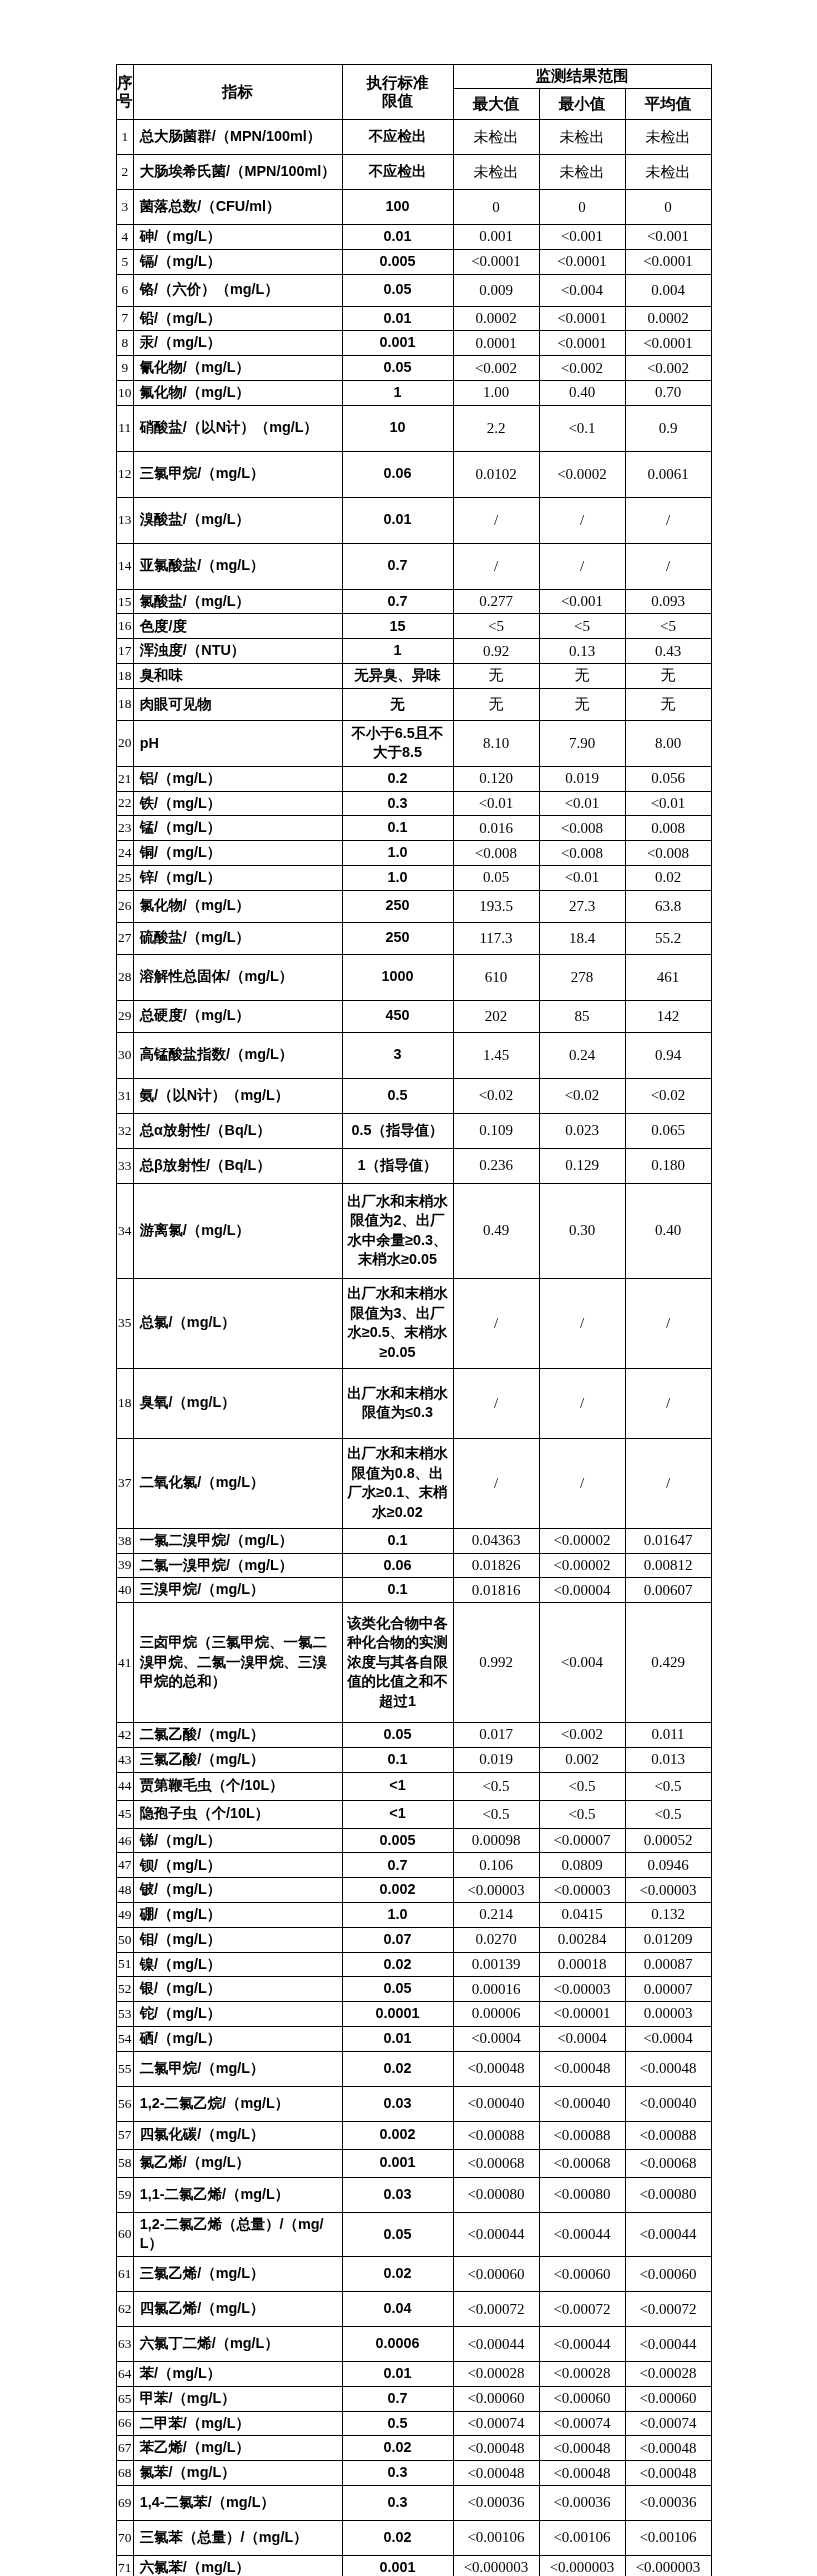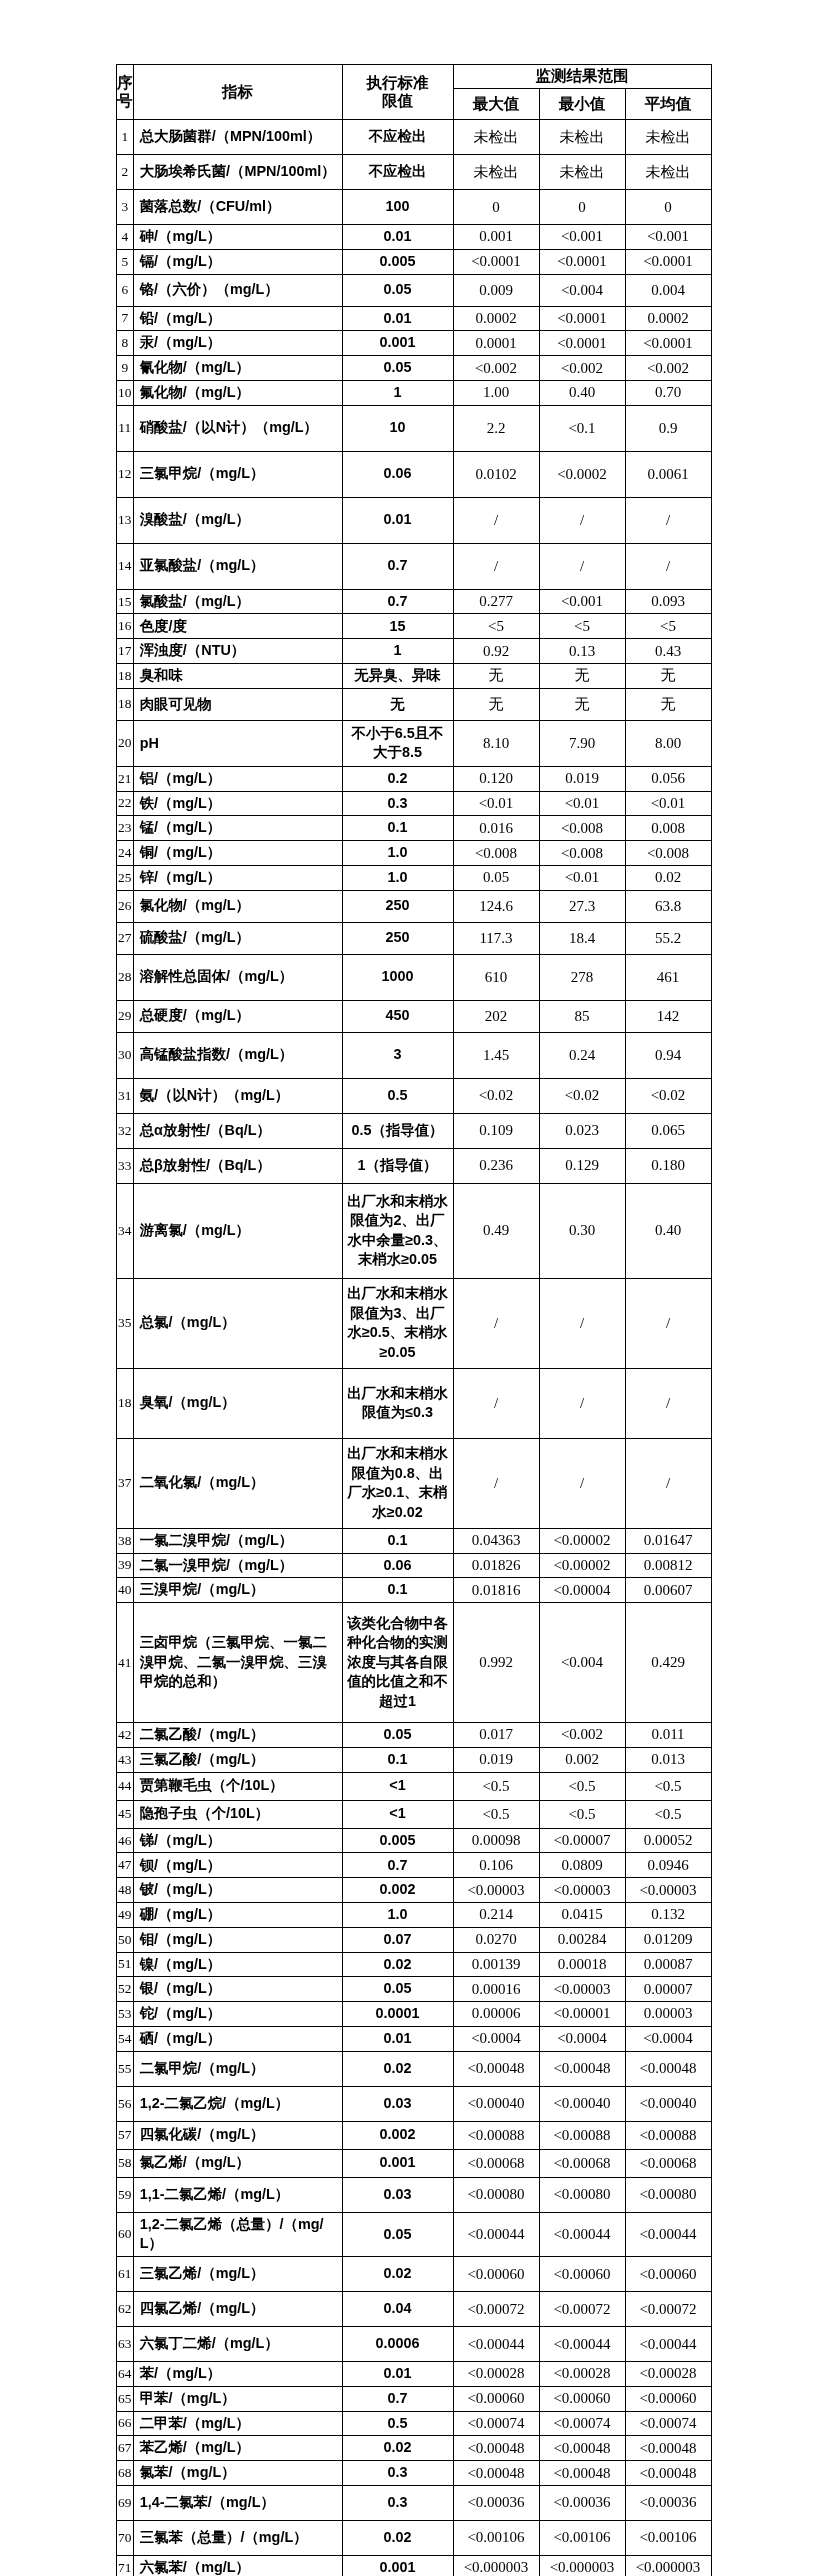--- a/index.html
+++ b/index.html
@@ -289,21 +289,21 @@
     <td class="c-ind">锌/（mg/L）</td>
     <td class="c-lim">1.0</td>
     <td class="c-res">0.05</td>
     <td class="c-res">&lt;0.01</td>
     <td class="c-res">0.02</td>
   </tr>
       <tr style="height: 32px;">
     <td class="c-no">26</td>
     <td class="c-ind">氯化物/（mg/L）</td>
     <td class="c-lim">250</td>
-    <td class="c-res">124.6</td>
+    <td class="c-res">193.5</td>
     <td class="c-res">27.3</td>
     <td class="c-res">63.8</td>
   </tr>
       <tr style="height: 32px;">
     <td class="c-no">27</td>
     <td class="c-ind">硫酸盐/（mg/L）</td>
     <td class="c-lim">250</td>
     <td class="c-res">117.3</td>
     <td class="c-res">18.4</td>
     <td class="c-res">55.2</td>

